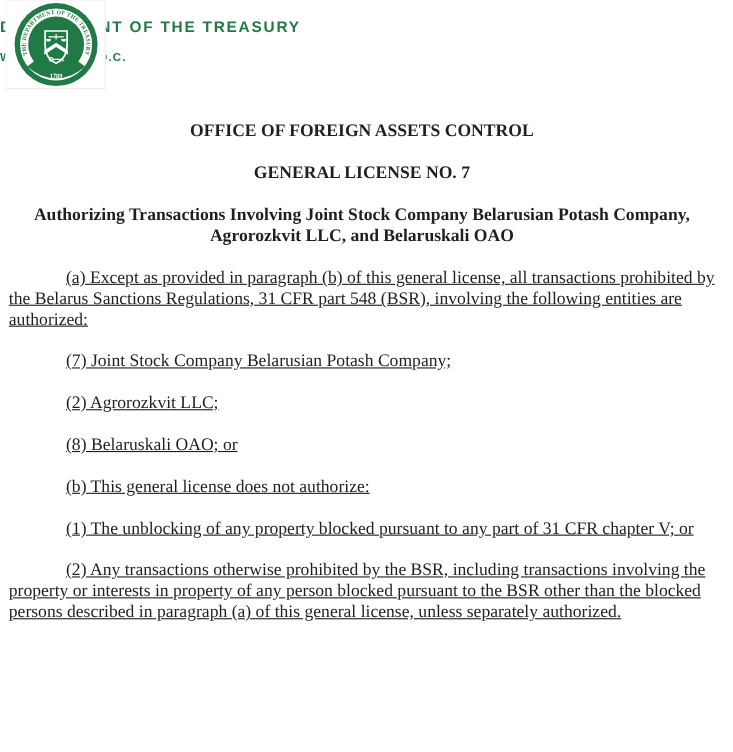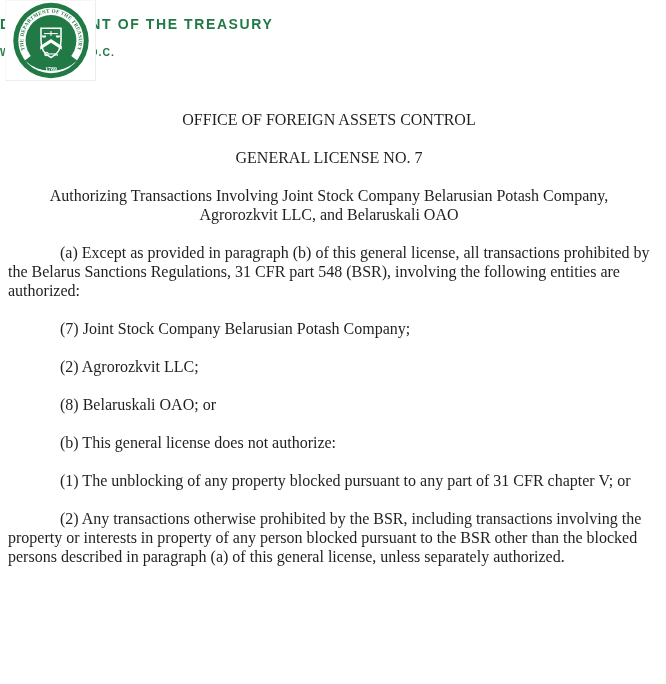--- a/index.html
+++ b/index.html
@@ -31,24 +31,24 @@
     color: var(--green, #217a46);
   }
   .agency { font-size: 14px; font-weight: bold; letter-spacing: 1.6px; }
   .location { font-size: 10.5px; font-weight: bold; letter-spacing: 1px; margin-top: 14px; }
   .doc {
     padding: 0 16px 0 8px;
     font-size: 16px;
     line-height: 19px;
   }
   .doc p { margin: 19px 0 0 0; }
-  .h { text-align: center; font-weight: normal; }
+  .h { text-align: center; font-weight: bold; }
   .office { margin-top: 52px !important; }
   .doc-title { padding: 0 4px; }
-  .body-para { text-indent: 52px; }
+  .body-para { text-indent: 52px; text-decoration: underline; }
 </style>
 </head>
 <body>
 
 <div class="page">
 
   <div class="seal-box">
     <svg class="seal" viewBox="0 0 100 100" aria-hidden="true">
 
       <circle cx="50" cy="50" r="49" fill="currentColor"></circle>

